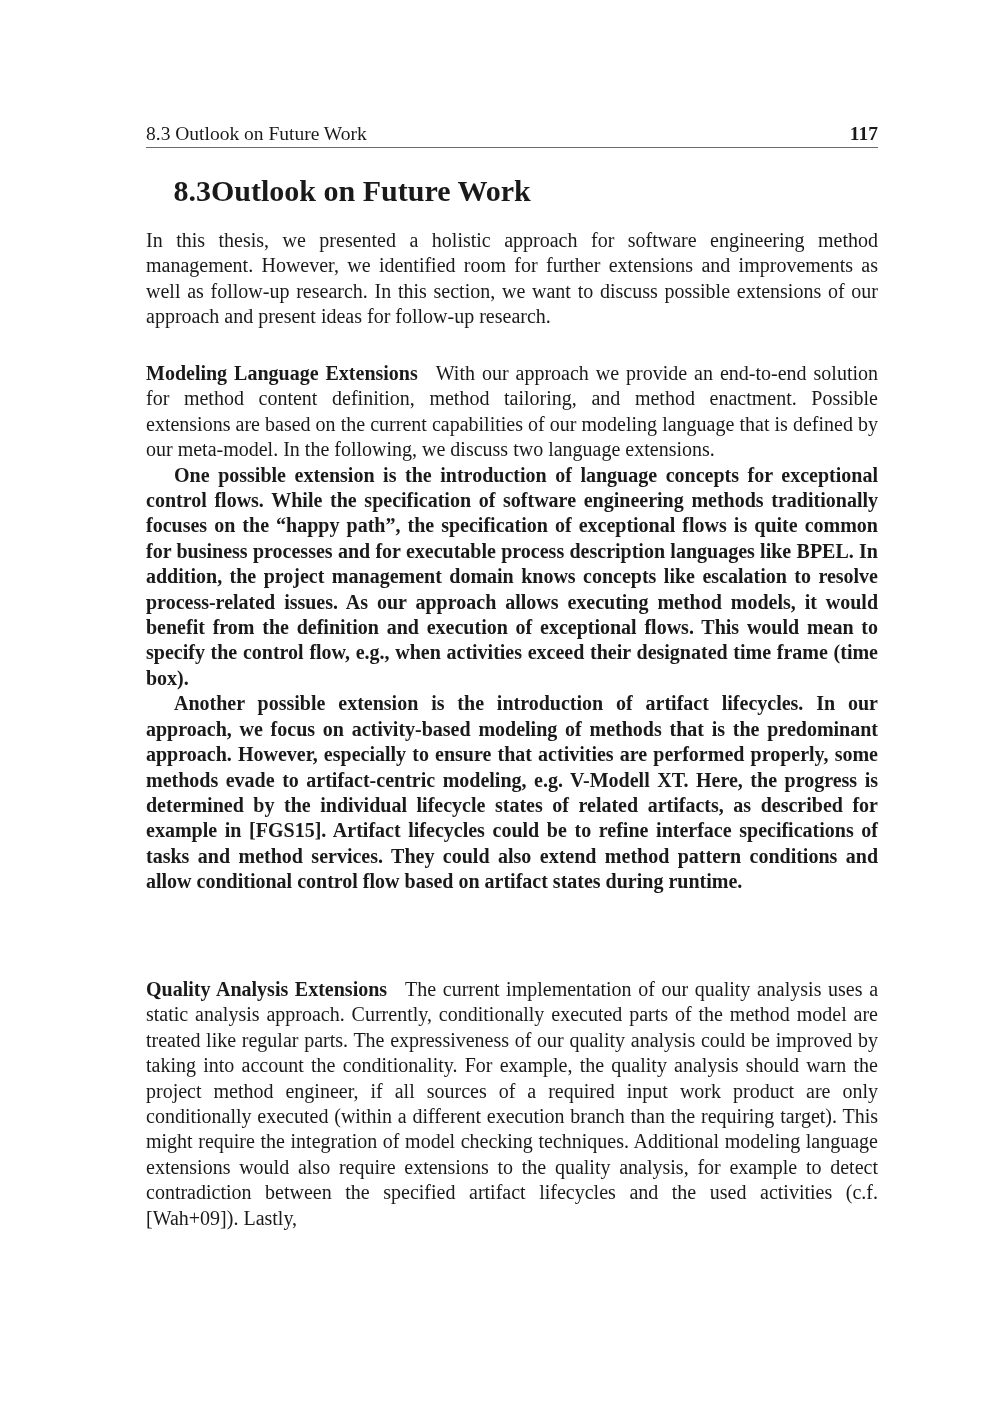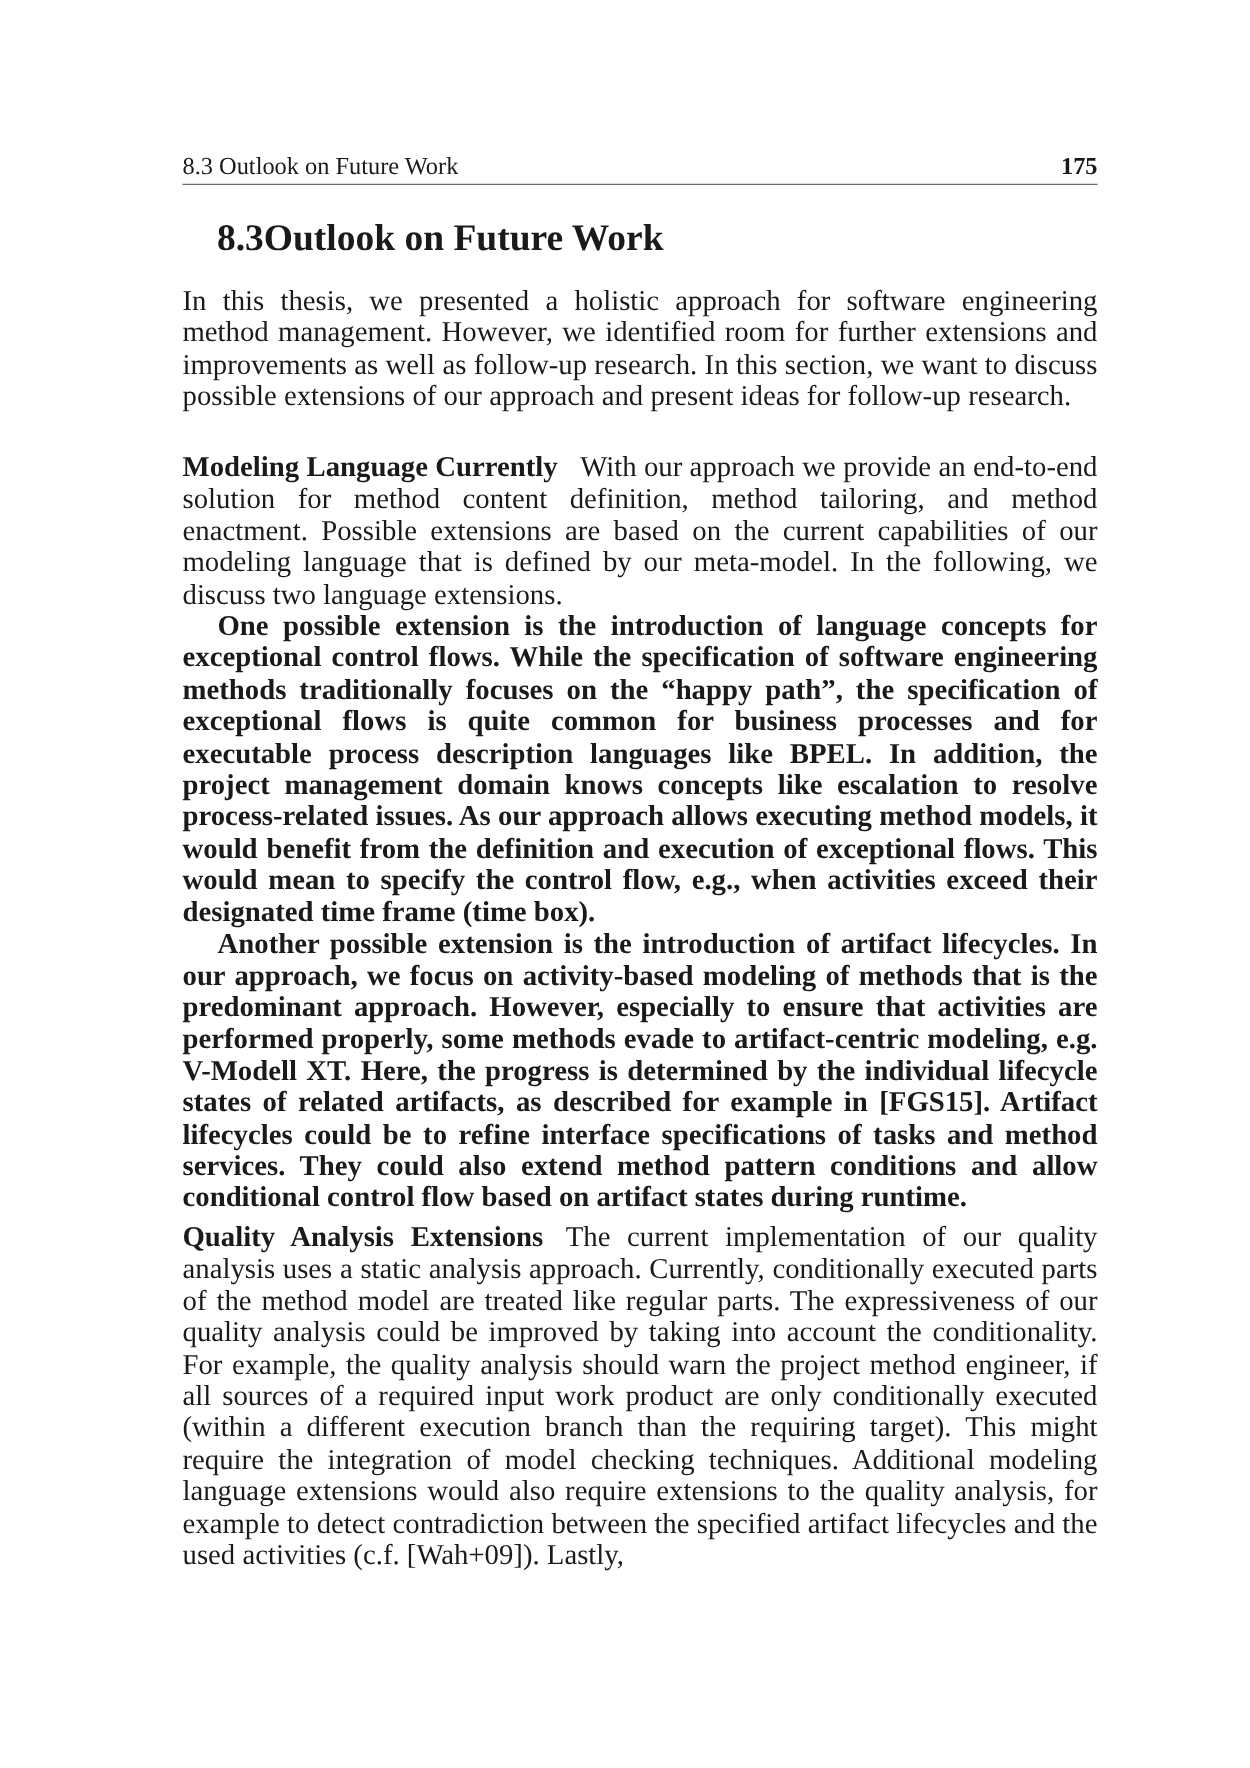--- a/index.html
+++ b/index.html
@@ -54,21 +54,21 @@
     }
     .section-heading .num {
       display: inline-block;
       width: 65px;
       text-align: right;
     }
     .body {
       position: absolute;
       left: 0;
       width: 732px;
-      font-size: 23px;
+      font-size: 20px;
       line-height: 25.4px;
       text-align: justify;
       hyphens: manual;
     }
     .body p {
       margin: 0;
     }
     .body p.indent {
       text-indent: 28px;
       font-weight: bold;
@@ -81,33 +81,33 @@
       margin-right: 18px;
     }
   </style>
 </head>
 <body>
 
 <div class="page">
 
   <div class="running-header">
     <span class="rh-title">8.3 Outlook on Future Work</span>
-    <span class="rh-page">175</span>
+    <span class="rh-page">117</span>
   </div>
 
   <h2 class="section-heading">
     <span class="num">8.3</span><span>Outlook on Future Work</span>
   </h2>
 
   <div class="body intro">
     <p>In this thesis, we presented a holistic approach for software engineering method management. However, we identified room for further extensions and improve­ments as well as follow-up research. In this section, we want to discuss possible extensions of our approach and present ideas for follow-up research.</p>
   </div>
 
   <div class="body para-block-1">
-    <p><span class="run-in">Modeling Language Currently</span><span>With our approach we provide an end-to-end solution for method content definition, method tailoring, and method enactment. Possible extensions are based on the current capabilities of our modeling language that is defined by our meta-model. In the following, we discuss two language extensions.</span></p>
+    <p><span class="run-in">Modeling Language Extensions</span><span>With our approach we provide an end-to-end solution for method content definition, method tailoring, and method enactment. Possible extensions are based on the current capabilities of our modeling language that is defined by our meta-model. In the following, we discuss two language extensions.</span></p>
     <p class="indent">One possible extension is the introduction of language concepts for exceptional control flows. While the specification of software engineering methods traditionally focuses on the “happy path”, the specification of exceptional flows is quite common for business processes and for executable process description languages like BPEL. In addition, the project management domain knows concepts like escalation to resolve process-related issues. As our approach allows executing method models, it would benefit from the definition and execution of exceptional flows. This would mean to specify the control flow, e.g., when activities exceed their designated time frame (time box).</p>
     <p class="indent">Another possible extension is the introduction of artifact lifecycles. In our approach, we focus on activity-based modeling of methods that is the predominant approach. However, especially to ensure that activities are performed properly, some methods evade to artifact-centric modeling, e.g. V-Modell XT. Here, the progress is determined by the individual lifecycle states of related artifacts, as described for example in [FGS15]. Artifact lifecycles could be to refine interface specifications of tasks and method services. They could also extend method pattern conditions and allow conditional control flow based on artifact states during runtime.</p>
   </div>
 
   <div class="body para-block-2">
     <p><span class="run-in">Quality Analysis Extensions</span><span>The current implementation of our quality analysis uses a static analysis approach. Currently, conditionally executed parts of the method model are treated like regular parts. The expressiveness of our quality analysis could be improved by taking into account the conditionality. For example, the quality analysis should warn the project method engineer, if all sources of a required input work product are only conditionally executed (within a different execution branch than the requiring target). This might require the integration of model checking techniques. Additional modeling language extensions would also require extensions to the quality analysis, for example to detect contradiction between the specified artifact lifecycles and the used activities (c.f. [Wah+09]). Lastly,</span></p>
   </div>
 
 </div>
 

